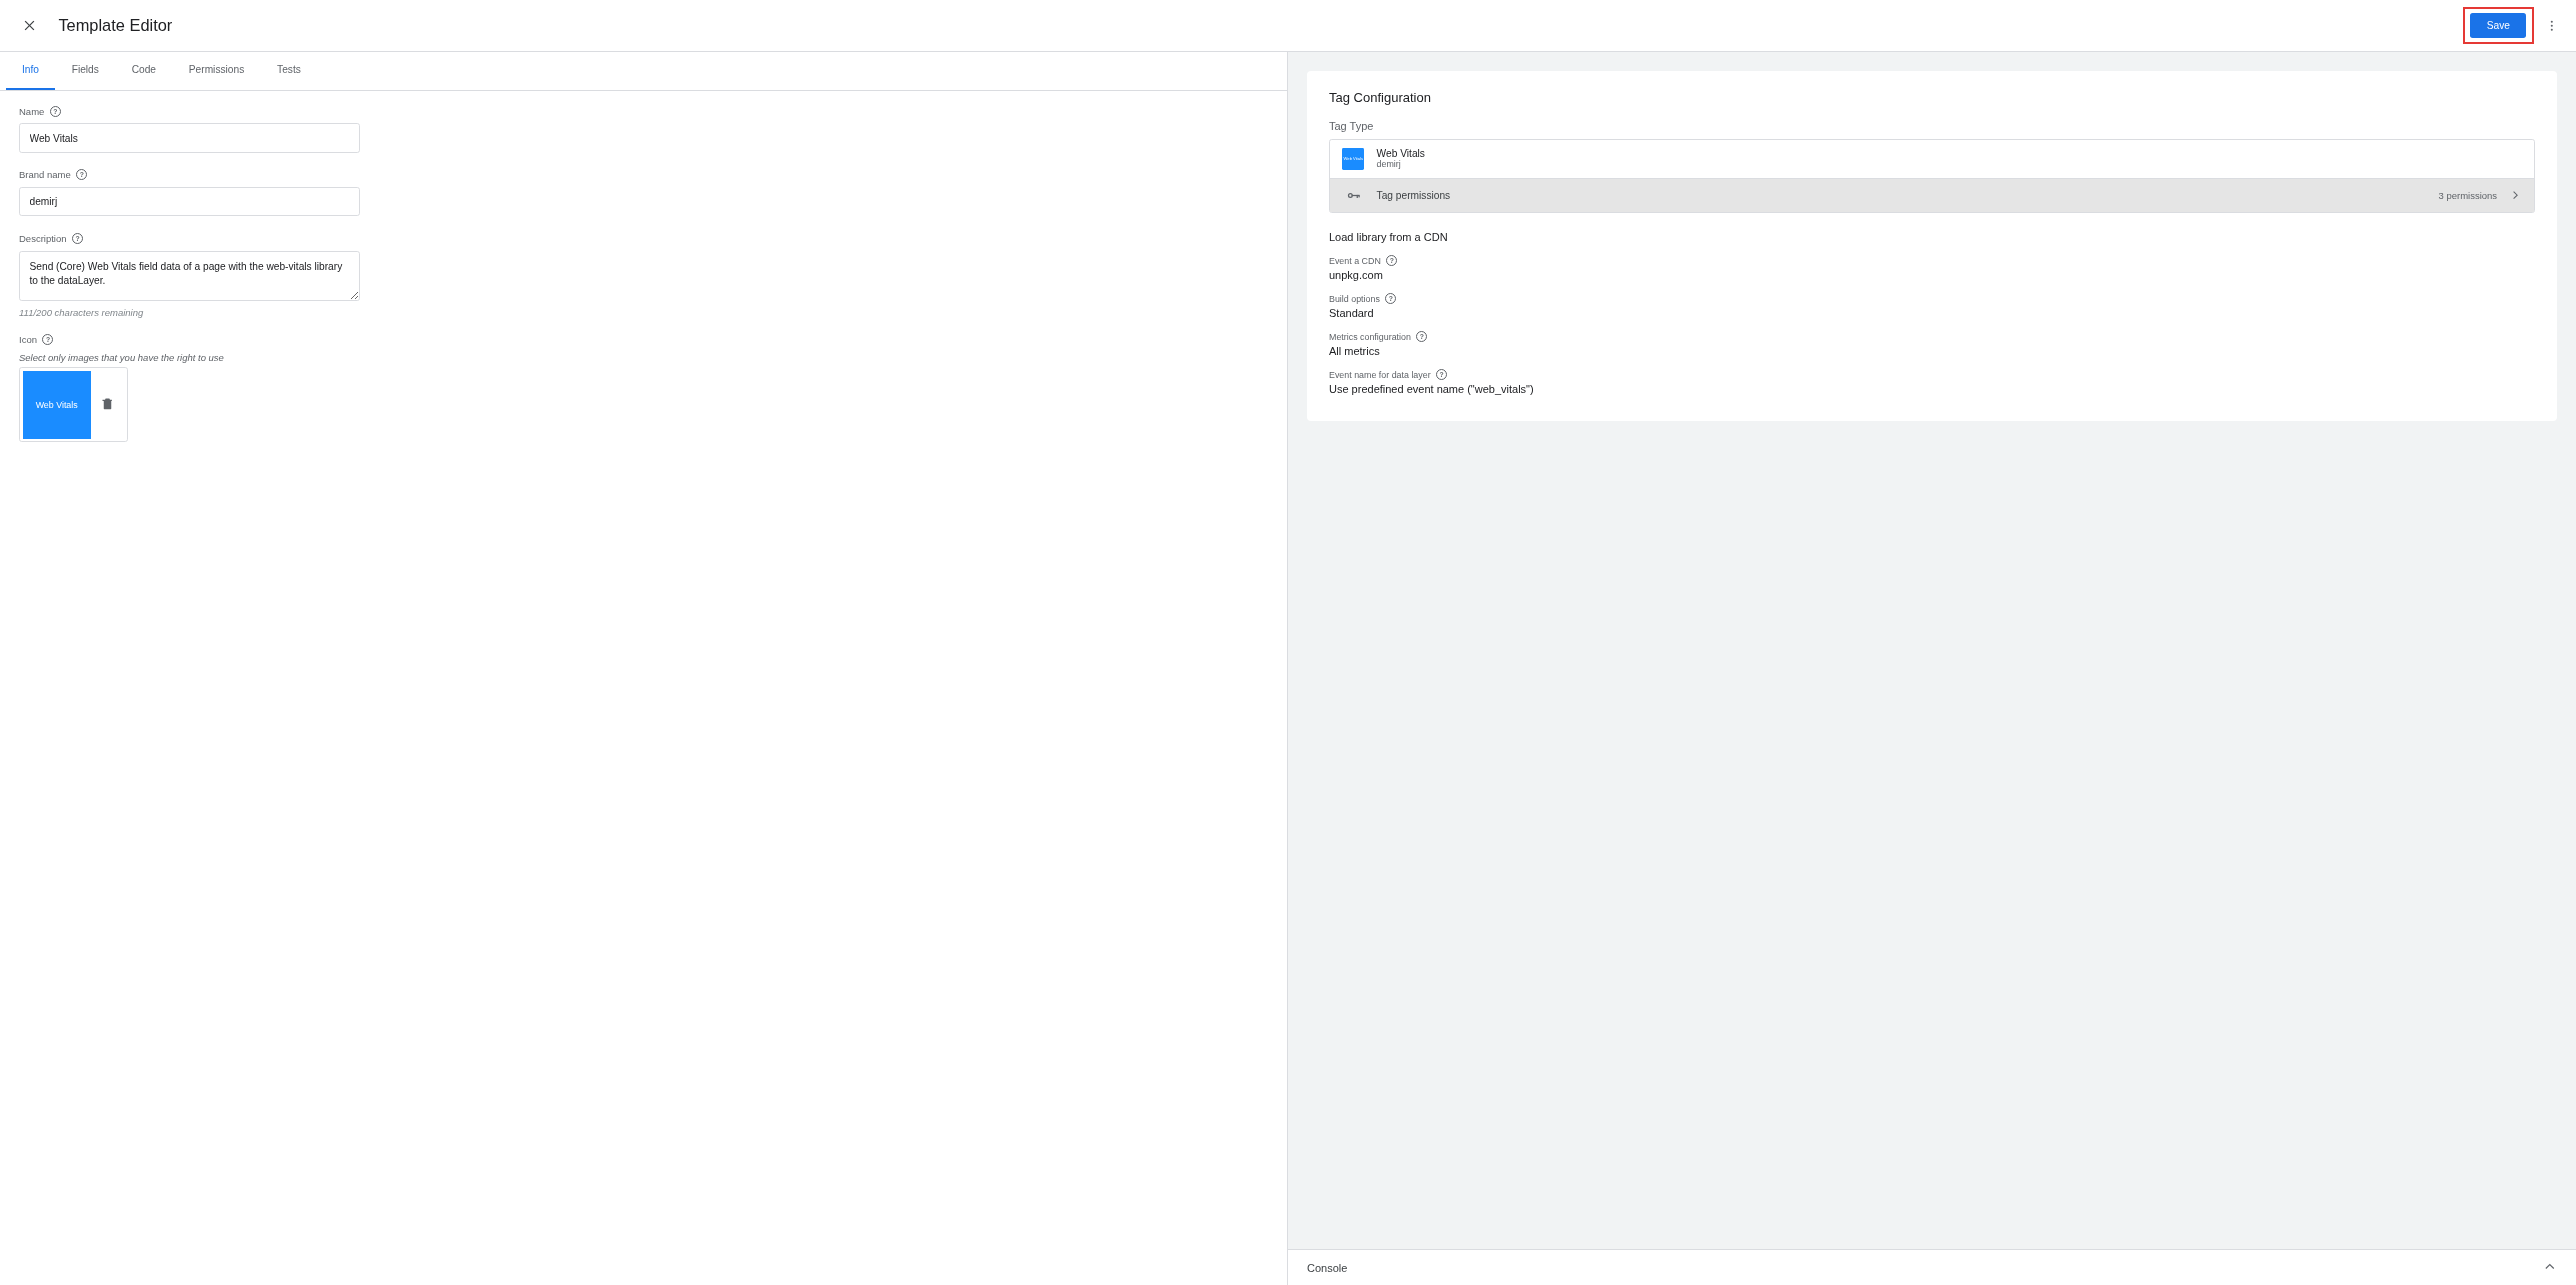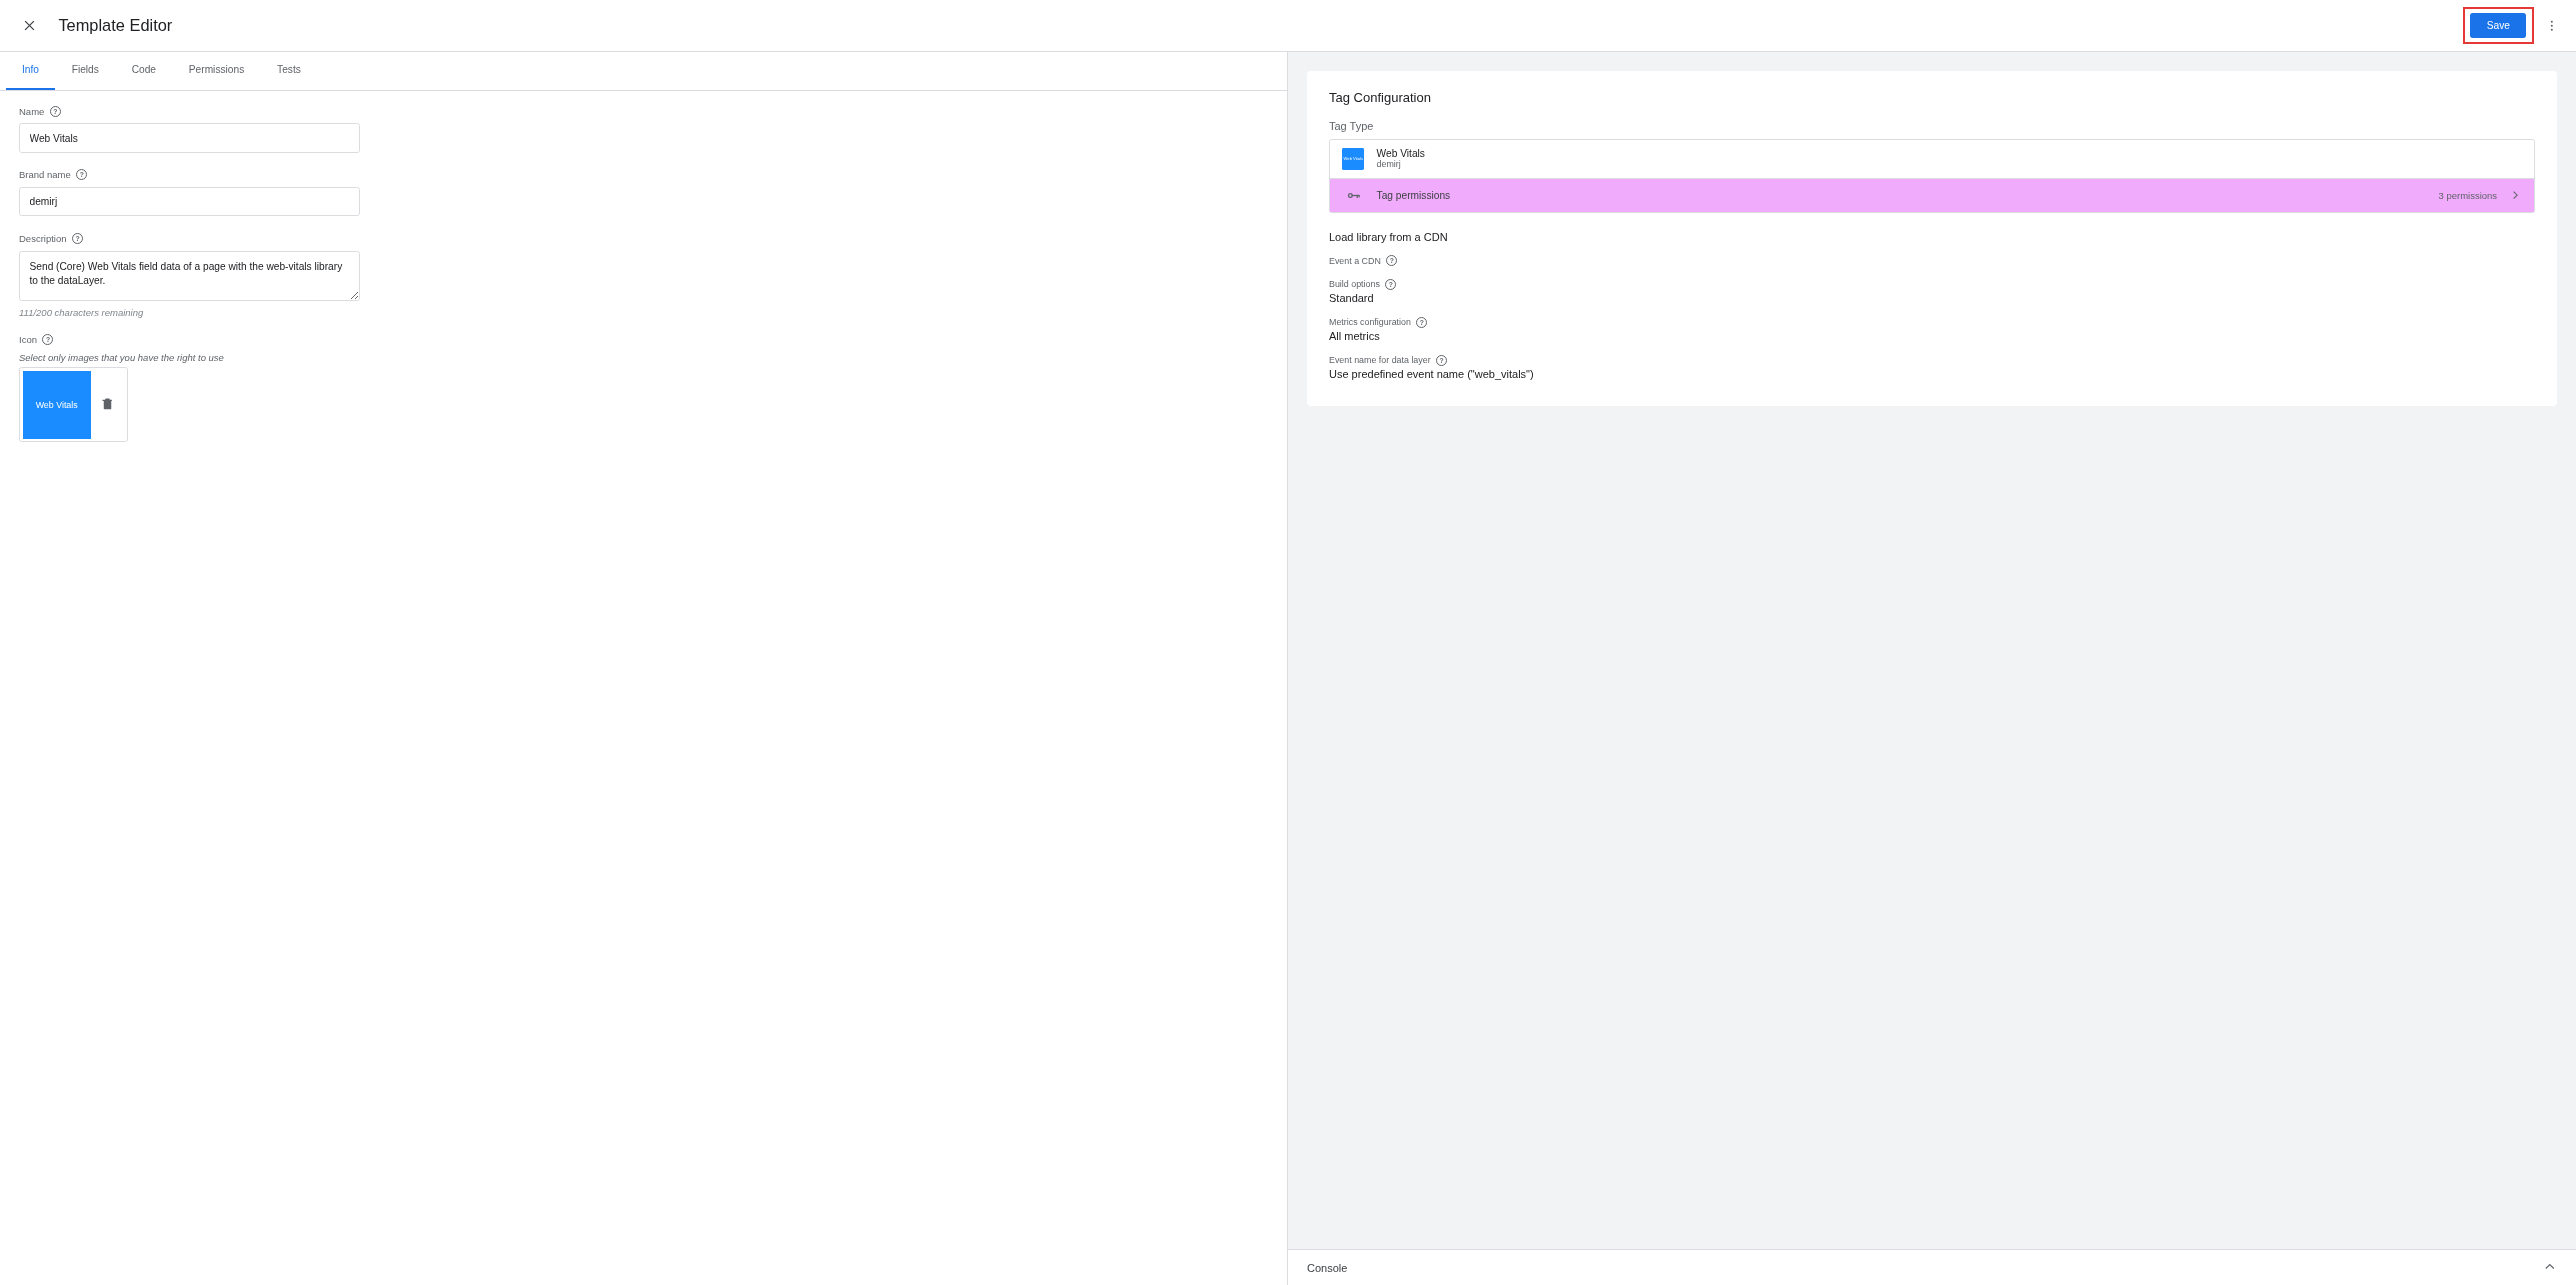--- a/index.html
+++ b/index.html
@@ -233,21 +233,21 @@
     display: flex; align-items: center; justify-content: center;
     border-radius: 1.4px;
   }
   .tag-name { font-size: 10.2px; font-weight: 500; color: #202124; }
   .tag-brand { font-size: 8.9px; color: #5f6368; }
   .tag-perm-row {
     display: flex;
     align-items: center;
     gap: 12.3px;
     padding: 9.5px 12.3px;
-    background: #f0abfc;
+    background: #e5e5e5;
     cursor: pointer;
   }
   .key-icon { width: 22px; height: 13.6px; color: #5f6368; display:flex; align-items:center; justify-content:center;}
   .key-icon svg { width: 15px; height: 15px; }
   .perm-label { font-size: 10.2px; color: #3c4043; }
   .perm-count { margin-left: auto; font-size: 9.5px; color: #5f6368; }
   .chevron { color: #5f6368; }
   .chevron svg { width: 12.3px; height: 12.3px; }
 
   .pref-item { margin-bottom: 12.3px; }
@@ -383,20 +383,21 @@
 
         <div id="settings-list">
             <div class="pref-item">
               <div class="pref-value">Load library from a CDN</div>
             </div>
             <div class="pref-item">
               <div class="pref-label">
                 <span>Event a CDN</span>
                 <span class="help-icon">?</span>
               </div>
+              <div class="pref-value">unpkg.com</div>
             </div>
             <div class="pref-item">
               <div class="pref-label">
                 <span>Build options</span>
                 <span class="help-icon">?</span>
               </div>
               <div class="pref-value">Standard</div>
             </div>
             <div class="pref-item">
               <div class="pref-label">

